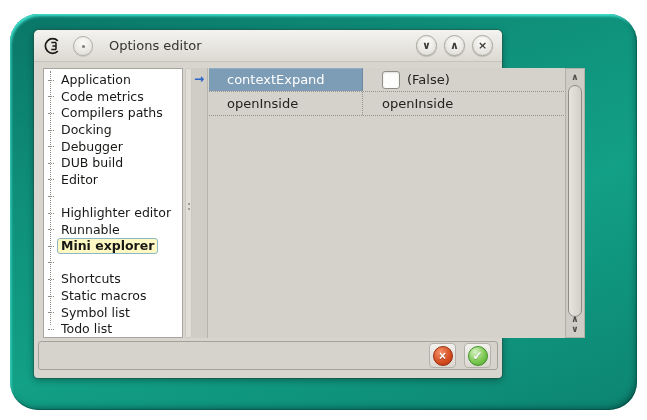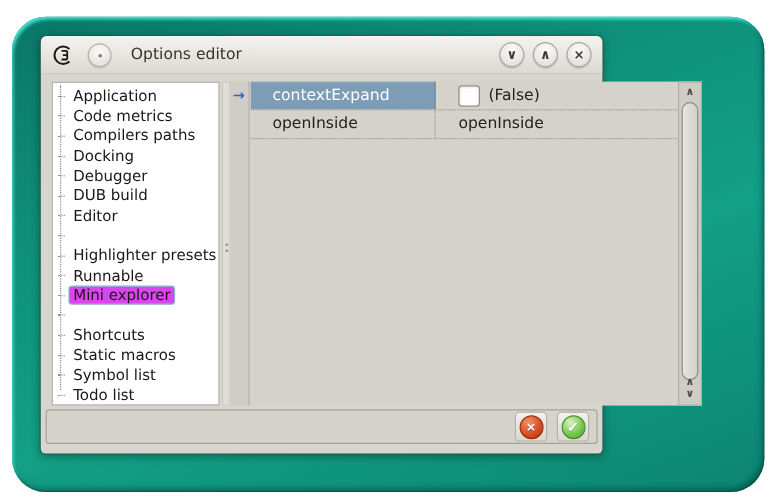--- a/index.html
+++ b/index.html
@@ -39,21 +39,21 @@
 
   
   .sidebar{position:absolute;left:9px;top:38px;width:140px;height:270px;background:#ffffff;
            border:1px solid #a8a59e;box-sizing:border-box;padding:3px 16px 0 4px;overflow:hidden;}
   .sidebar::before{content:"";position:absolute;left:6px;top:2px;bottom:12px;
            border-left:1px dotted #8f8c86;}
   .tree-item{display:flex;align-items:center;height:16.6px;font-size:12.5px;color:#181816;
              white-space:nowrap;position:relative;}
   .stub{width:6px;border-top:1px dotted #8f8c86;margin-right:3px;flex:none;}
   .tree-item .label{padding:0 3px;border:1px solid transparent;border-radius:3px;line-height:14px;}
-  .tree-item.selected .label{background:#d946ef;border-color:#8fb6c6;}
+  .tree-item.selected .label{background:#fef9c3;border-color:#8fb6c6;font-weight:bold;}
 
   
   .splitter{position:absolute;left:151px;top:38px;width:7px;height:270px;background:#e1ded7;
             border-radius:2px;box-shadow:inset 0 0 0 1px #cbc8c1;}
   .grip{position:absolute;left:50%;top:50%;width:2px;height:2px;margin-left:-1px;
         background:#8a8780;border-radius:50%;box-shadow:0 5px 0 #8a8780;}
 
   
   .prop-panel{position:absolute;left:158px;top:38px;width:393px;height:270px;background:#d5d2cb;}
   .gutter{position:absolute;left:0;top:0;width:16px;height:100%;background:#d0cdc6;
@@ -155,21 +155,21 @@
             <span class="stub"></span>
             <span class="label">Editor</span>
           </div>
 
           <div class="tree-item">
             <span class="stub"></span>
           </div>
 
           <div class="tree-item">
             <span class="stub"></span>
-            <span class="label">Highlighter presets</span>
+            <span class="label">Highlighter editor</span>
           </div>
 
           <div class="tree-item">
             <span class="stub"></span>
             <span class="label">Runnable</span>
           </div>
 
           <div class="tree-item selected">
             <span class="stub"></span>
             <span class="label">Mini explorer</span>

